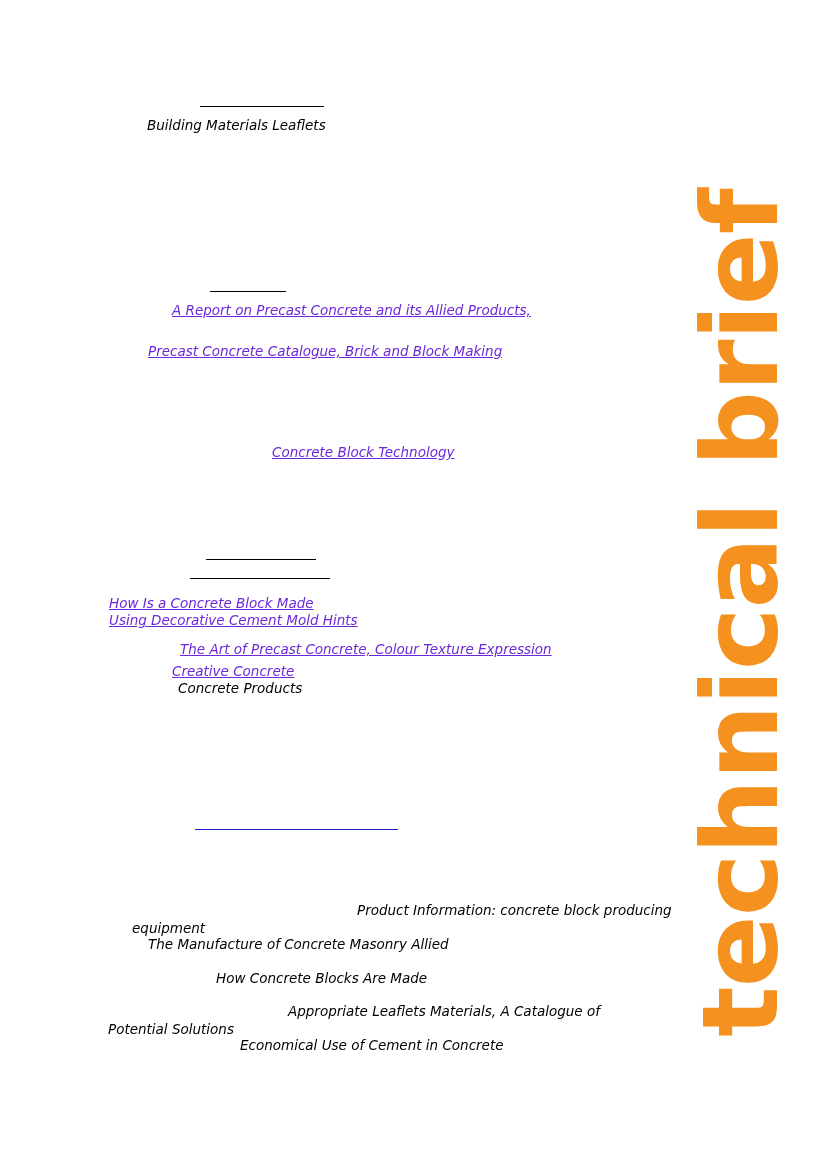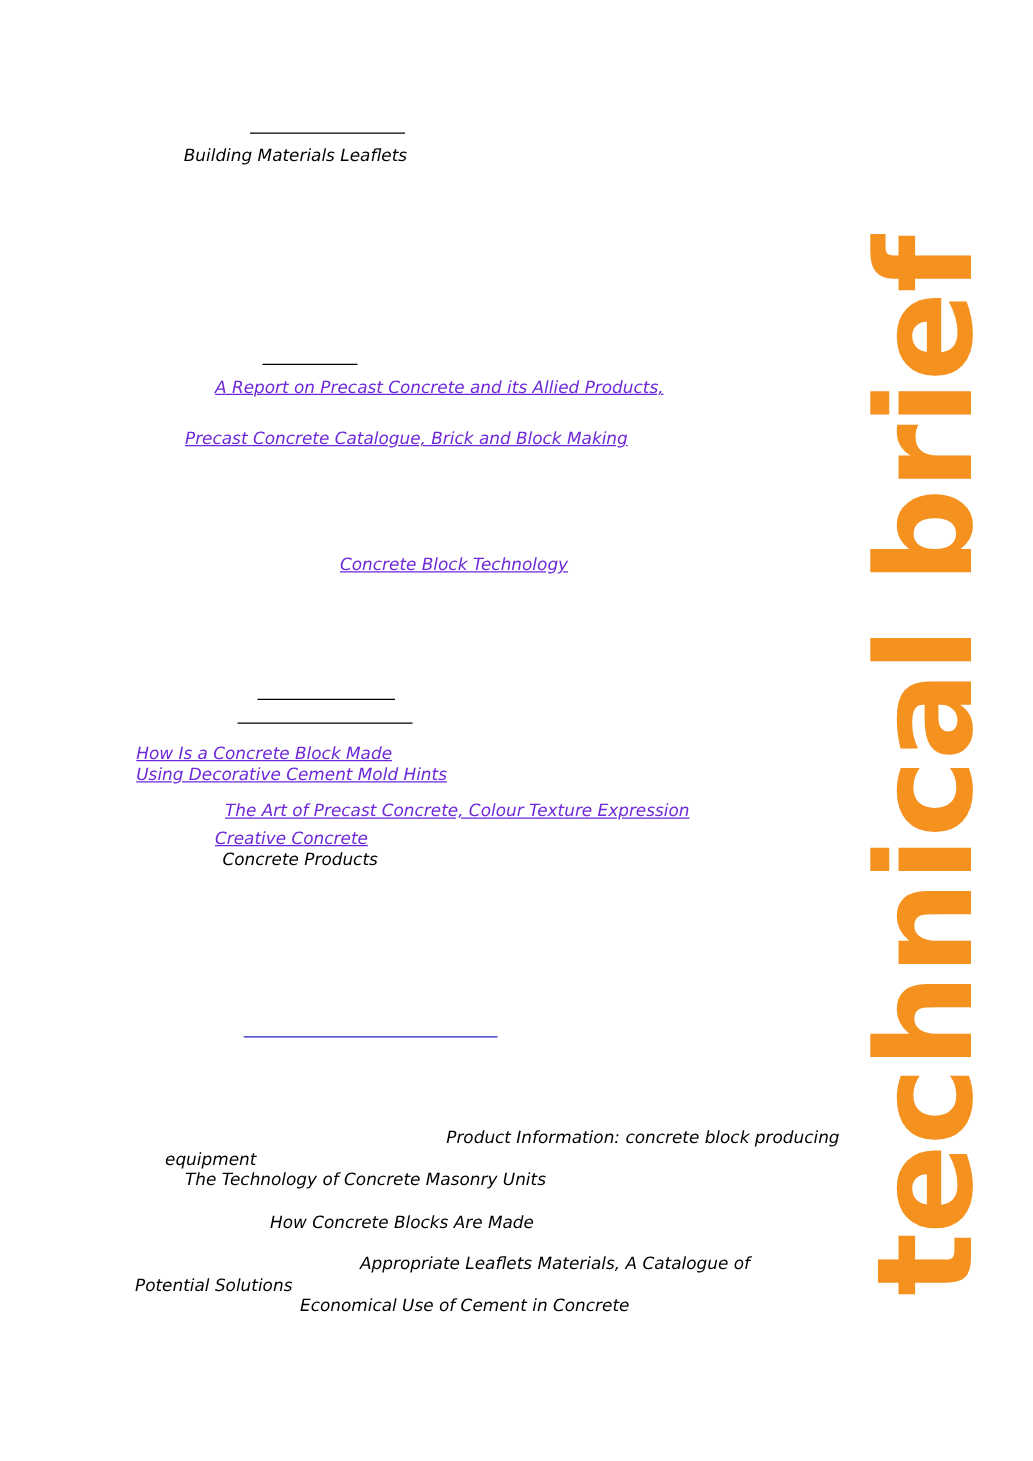--- a/index.html
+++ b/index.html
@@ -108,21 +108,21 @@
   <div class="item link" style="left:180px; top:628px;margin-top:12px;">The Art of Precast Concrete, Colour Texture Expression </div>
 
   <div class="item link" style="left:172px; top:662px;">Creative Concrete </div>
 
   <div class="item" style="left:178px; top:679px;text-align:right;">Concrete Products</div>
 
   <div class="rule linkrule" style="left:195px; top:829px; width:203px;"></div>
 
   <div class="item wrap" style="left:96px; top:901px; text-indent:225px;margin-left:36px;">Product Information: concrete block producing equipment</div>
 
-  <div class="item" style="left:148px; top:935px;">The Technology of Concrete Masonry Units</div>
+  <div class="item" style="left:148px; top:935px;">The Manufacture of Concrete Masonry Allied</div>
 
   <div class="item" style="left:216px; top:969px;font-style:italic;">How Concrete Blocks Are Made</div>
 
   <div class="item wrap" style="left:108px; top:1002px; text-indent:180px;">Appropriate Leaflets Materials, A Catalogue of Potential Solutions</div>
 
   <div class="item" style="left:212px; top:1036px;margin-left:28px;">Economical Use of Cement in Concrete</div>
 
   <div class="side-title">
     <div class="side-title-text">technical brief</div>
   </div>

